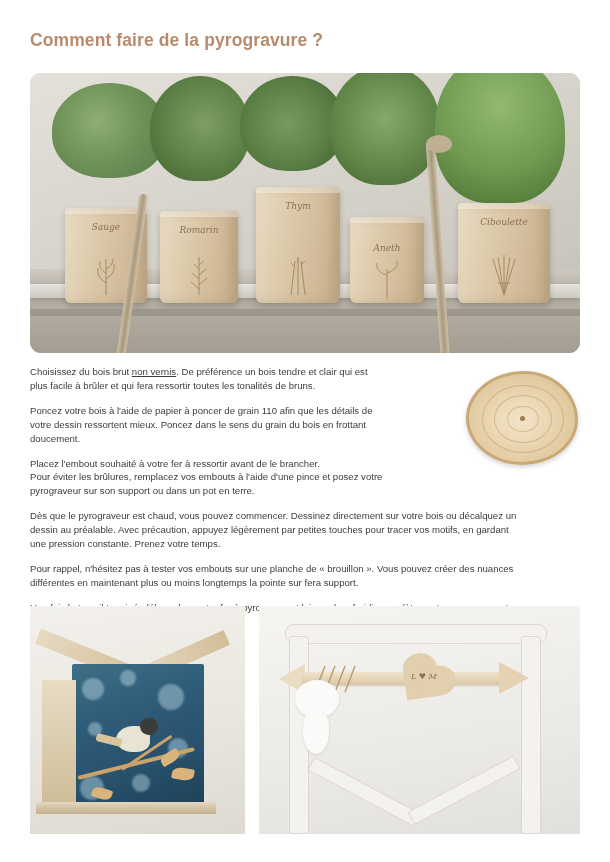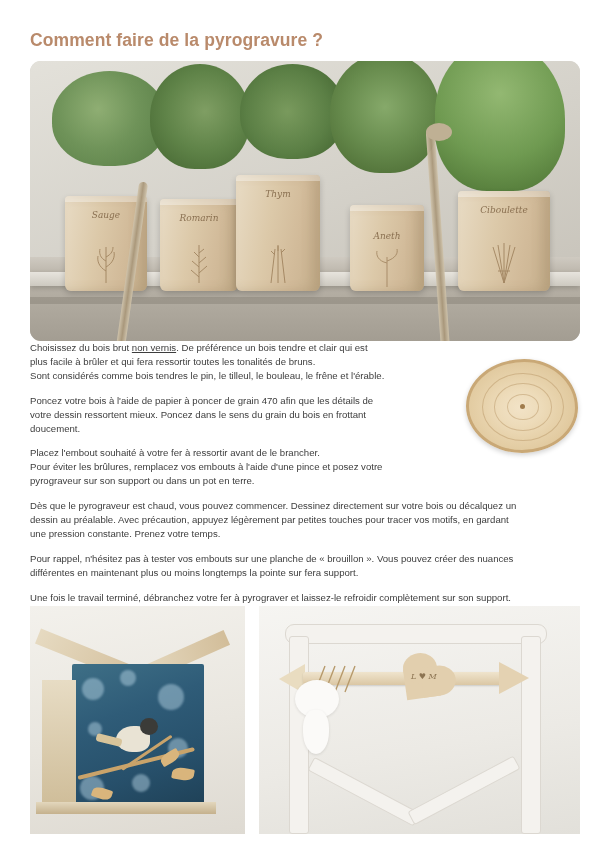--- a/index.html
+++ b/index.html
@@ -22,21 +22,21 @@
     box-sizing: border-box;
     padding: 0 30px;
   }
   
   .title {
     font-size: 17.5px;
     font-weight: bold;
     color: #b98a6b;
     letter-spacing: 0.1px;
     padding-top: 30px;
-    padding-bottom: 10px;
+    padding-bottom: 22px;
     line-height: 1.2;
   }
   
   .hero {
     width: 550px;
     height: 280px;
     position: relative;
     overflow: hidden;
     background: linear-gradient(180deg, #d8d5ce 0%, #cbc7bf 45%, #bdb8af 100%);
     border-radius: 11px;
@@ -108,20 +108,21 @@
   .rope {
     position: absolute;
     width: 9px;
     background: linear-gradient(90deg, #cfc3ab, #a9977a, #cfc3ab);
     border-radius: 5px;
     opacity: 0.95;
   }
   
   .body-area {
     position: relative;
+    padding-top: 12px;
   }
   p.para {
     font-size: 9.6px;
     line-height: 1.45;
     margin: 0 0 11px 0;
     color: #3d3d3d;
   }
   p.para u { text-decoration: underline; }
   .text-col-narrow { width: 390px; }
   
@@ -301,21 +302,21 @@
       <div class="rim"></div>
       <div class="label">Romarin</div>
       <svg class="burn" viewBox="0 0 34 46">
         <g stroke="#8a6a44" stroke-width="1" fill="none" opacity="0.85">
           <path d="M17 46 L17 8"></path>
           <path d="M17 40 L9 33 M17 36 L25 29 M17 30 L10 24 M17 26 L24 20 M17 20 L12 15 M17 16 L22 12"></path>
         </g>
       </svg>
     </div>
 
-    <div class="pot" style="left:206px; width:84px; height:116px;">
+    <div class="pot" style="left:226px; width:84px; height:116px;">
       <div class="rim"></div>
       <div class="label">Thym</div>
       <svg class="burn" viewBox="0 0 34 46">
         <g stroke="#8a6a44" stroke-width="1" fill="none" opacity="0.85">
           <path d="M10 46 L14 12 M17 46 L17 8 M24 46 L20 12"></path>
           <path d="M14 18 l-4 -4 M20 16 l4 -4 M17 14 l0 -5"></path>
         </g>
       </svg>
     </div>
 
@@ -352,25 +353,24 @@
     <div class="wood-slice">
       <div class="ring" style="left:12%; top:12%; width:76%; height:76%;"></div>
       <div class="ring" style="left:24%; top:24%; width:52%; height:52%;"></div>
       <div class="ring" style="left:36%; top:36%; width:28%; height:28%;"></div>
       <div class="core"></div>
     </div>
 
     <p class="para text-col-narrow">
       <span>Choisissez du bois brut <u>non vernis</u>. De préférence un bois tendre et clair qui est</span><br>
       <span>plus facile à brûler et qui fera ressortir toutes les tonalités de bruns.</span><br>
-      <span>Sont considérés comme bois tendres le pin, le tilleul, le bouleau, le frêne et l'érable.</span>
     </p>
 
     <p class="para text-col-narrow">
-      <span>Poncez votre bois à l'aide de papier à poncer de grain 470 afin que les détails de</span><br>
+      <span>Poncez votre bois à l'aide de papier à poncer de grain 110 afin que les détails de</span><br>
       <span>votre dessin ressortent mieux. Poncez dans le sens du grain du bois en frottant</span><br>
       <span>doucement.</span>
     </p>
 
     <p class="para text-col-narrow">
       <span>Placez l'embout souhaité à votre fer à ressortir avant de le brancher.</span><br>
       <span>Pour éviter les brûlures, remplacez vos embouts à l'aide d'une pince et posez votre</span><br>
       <span>pyrograveur sur son support ou dans un pot en terre.</span>
     </p>
 

